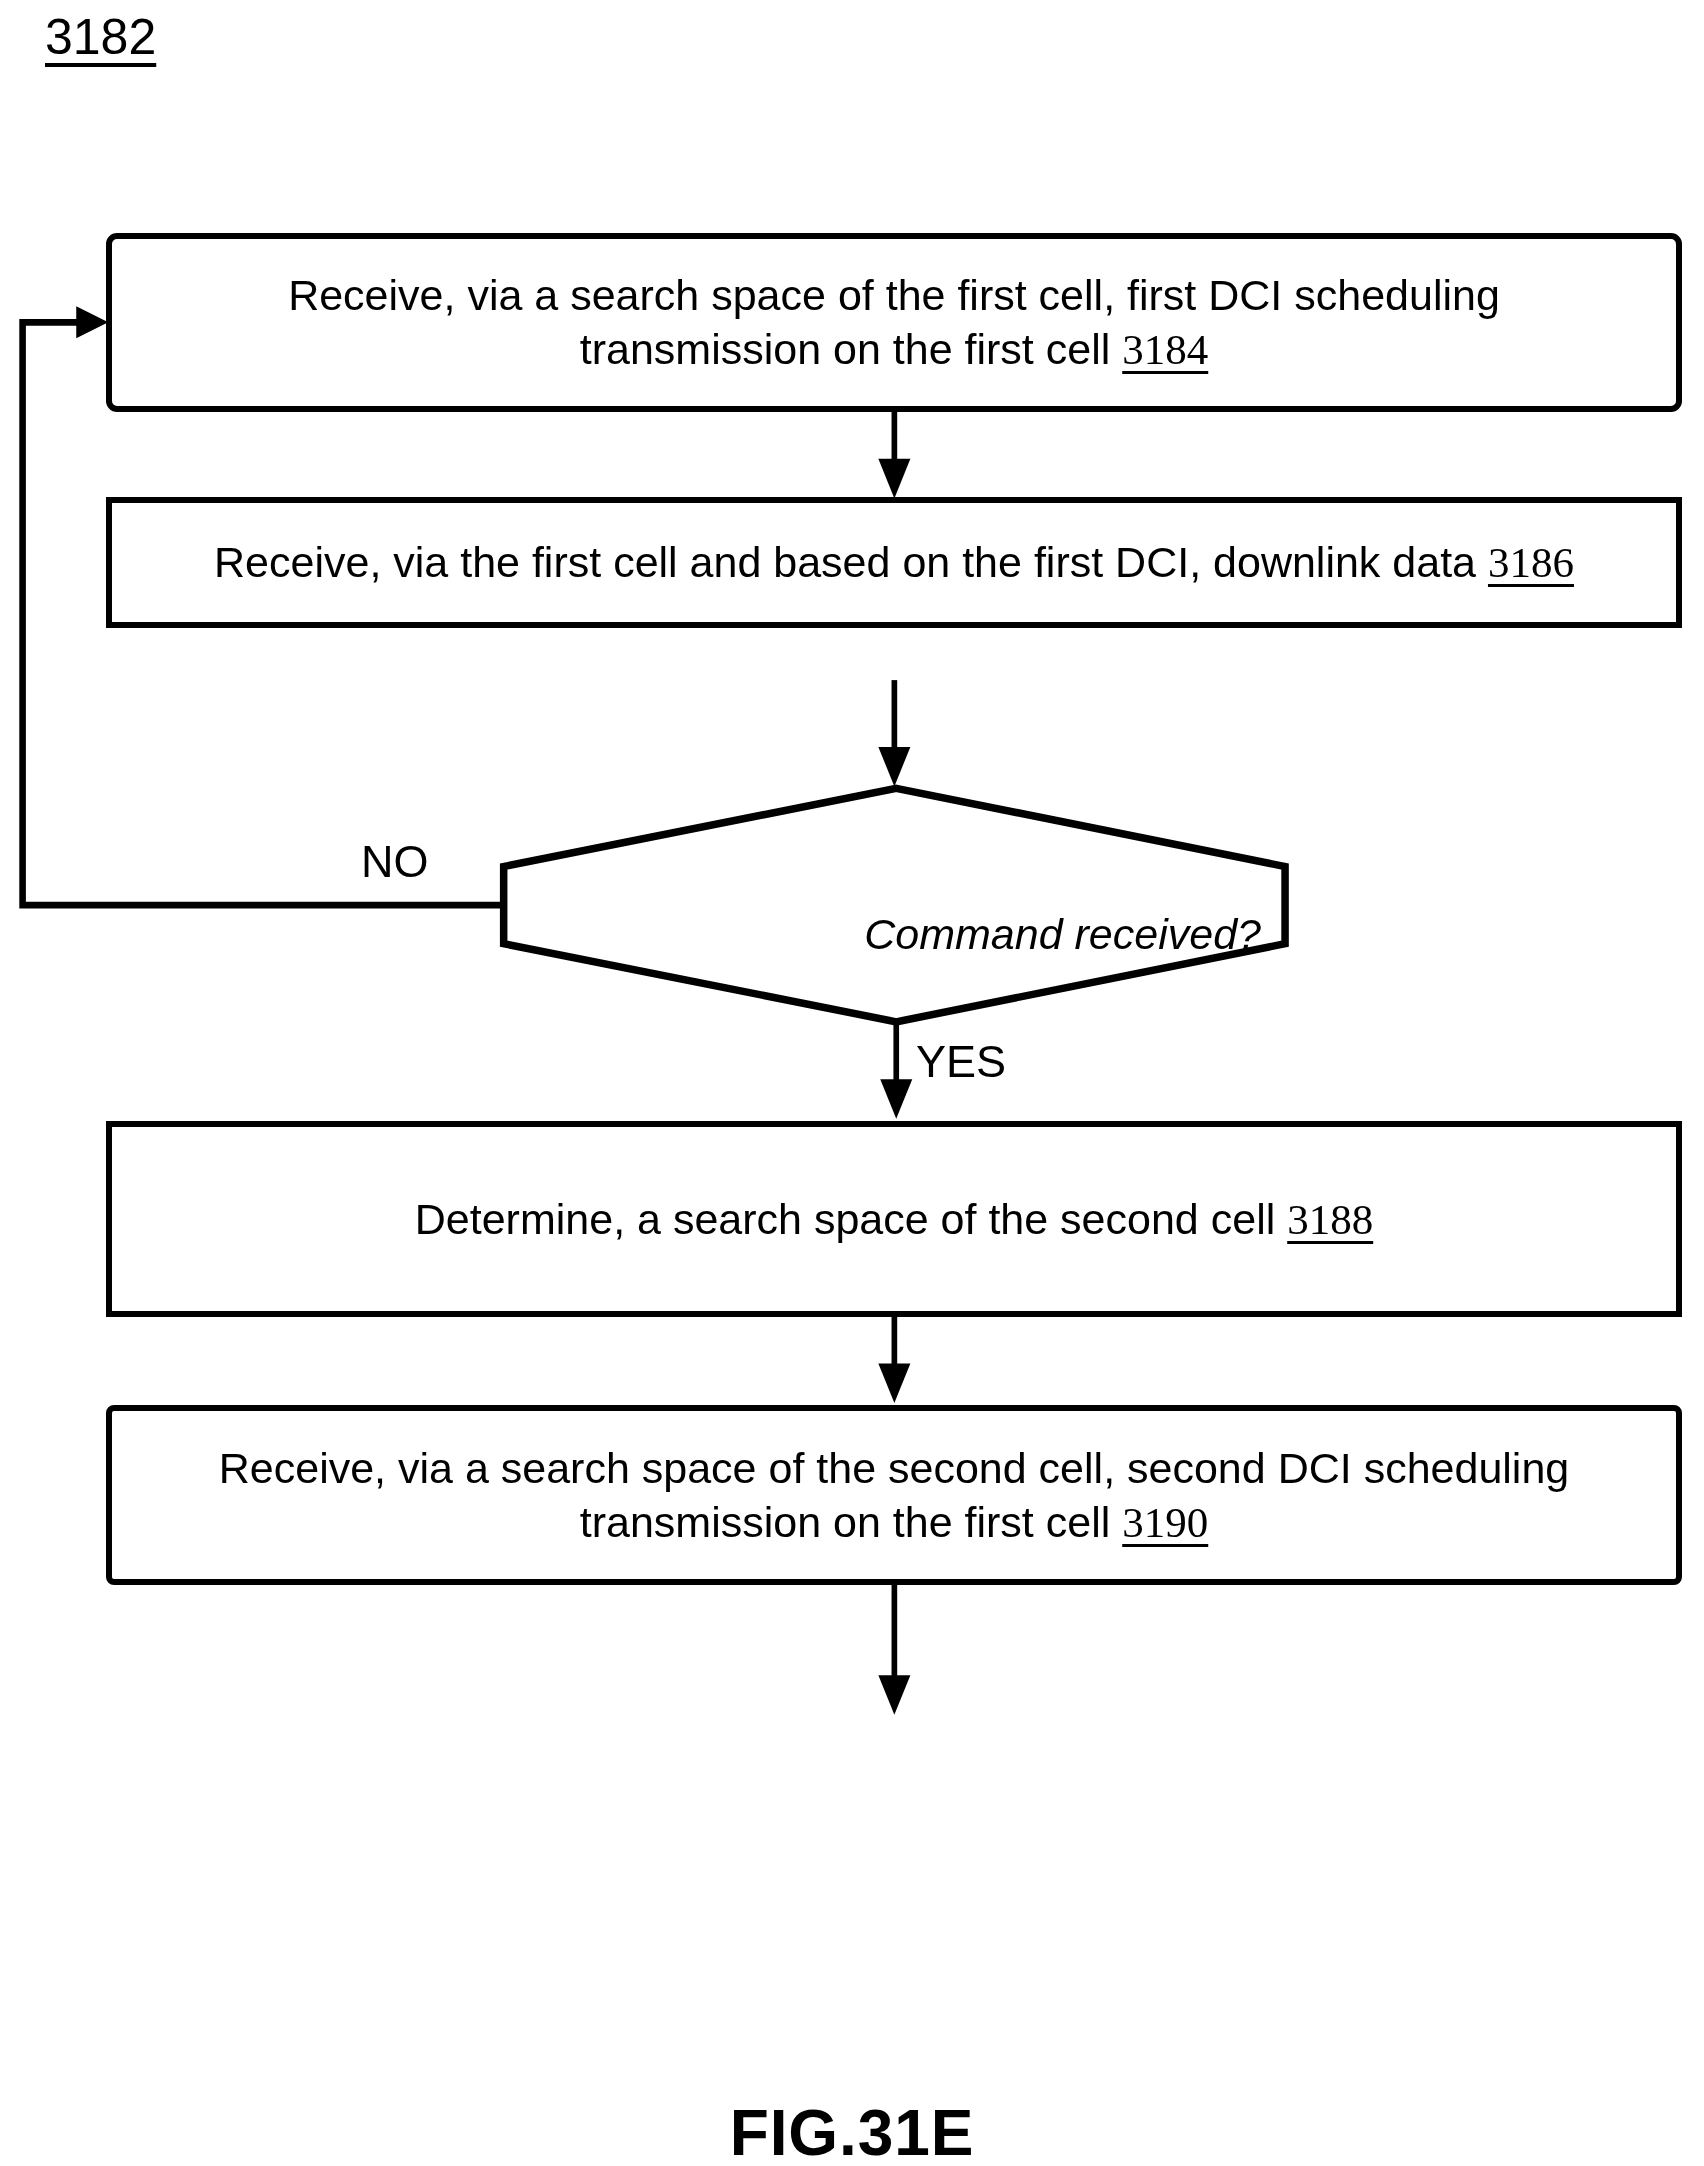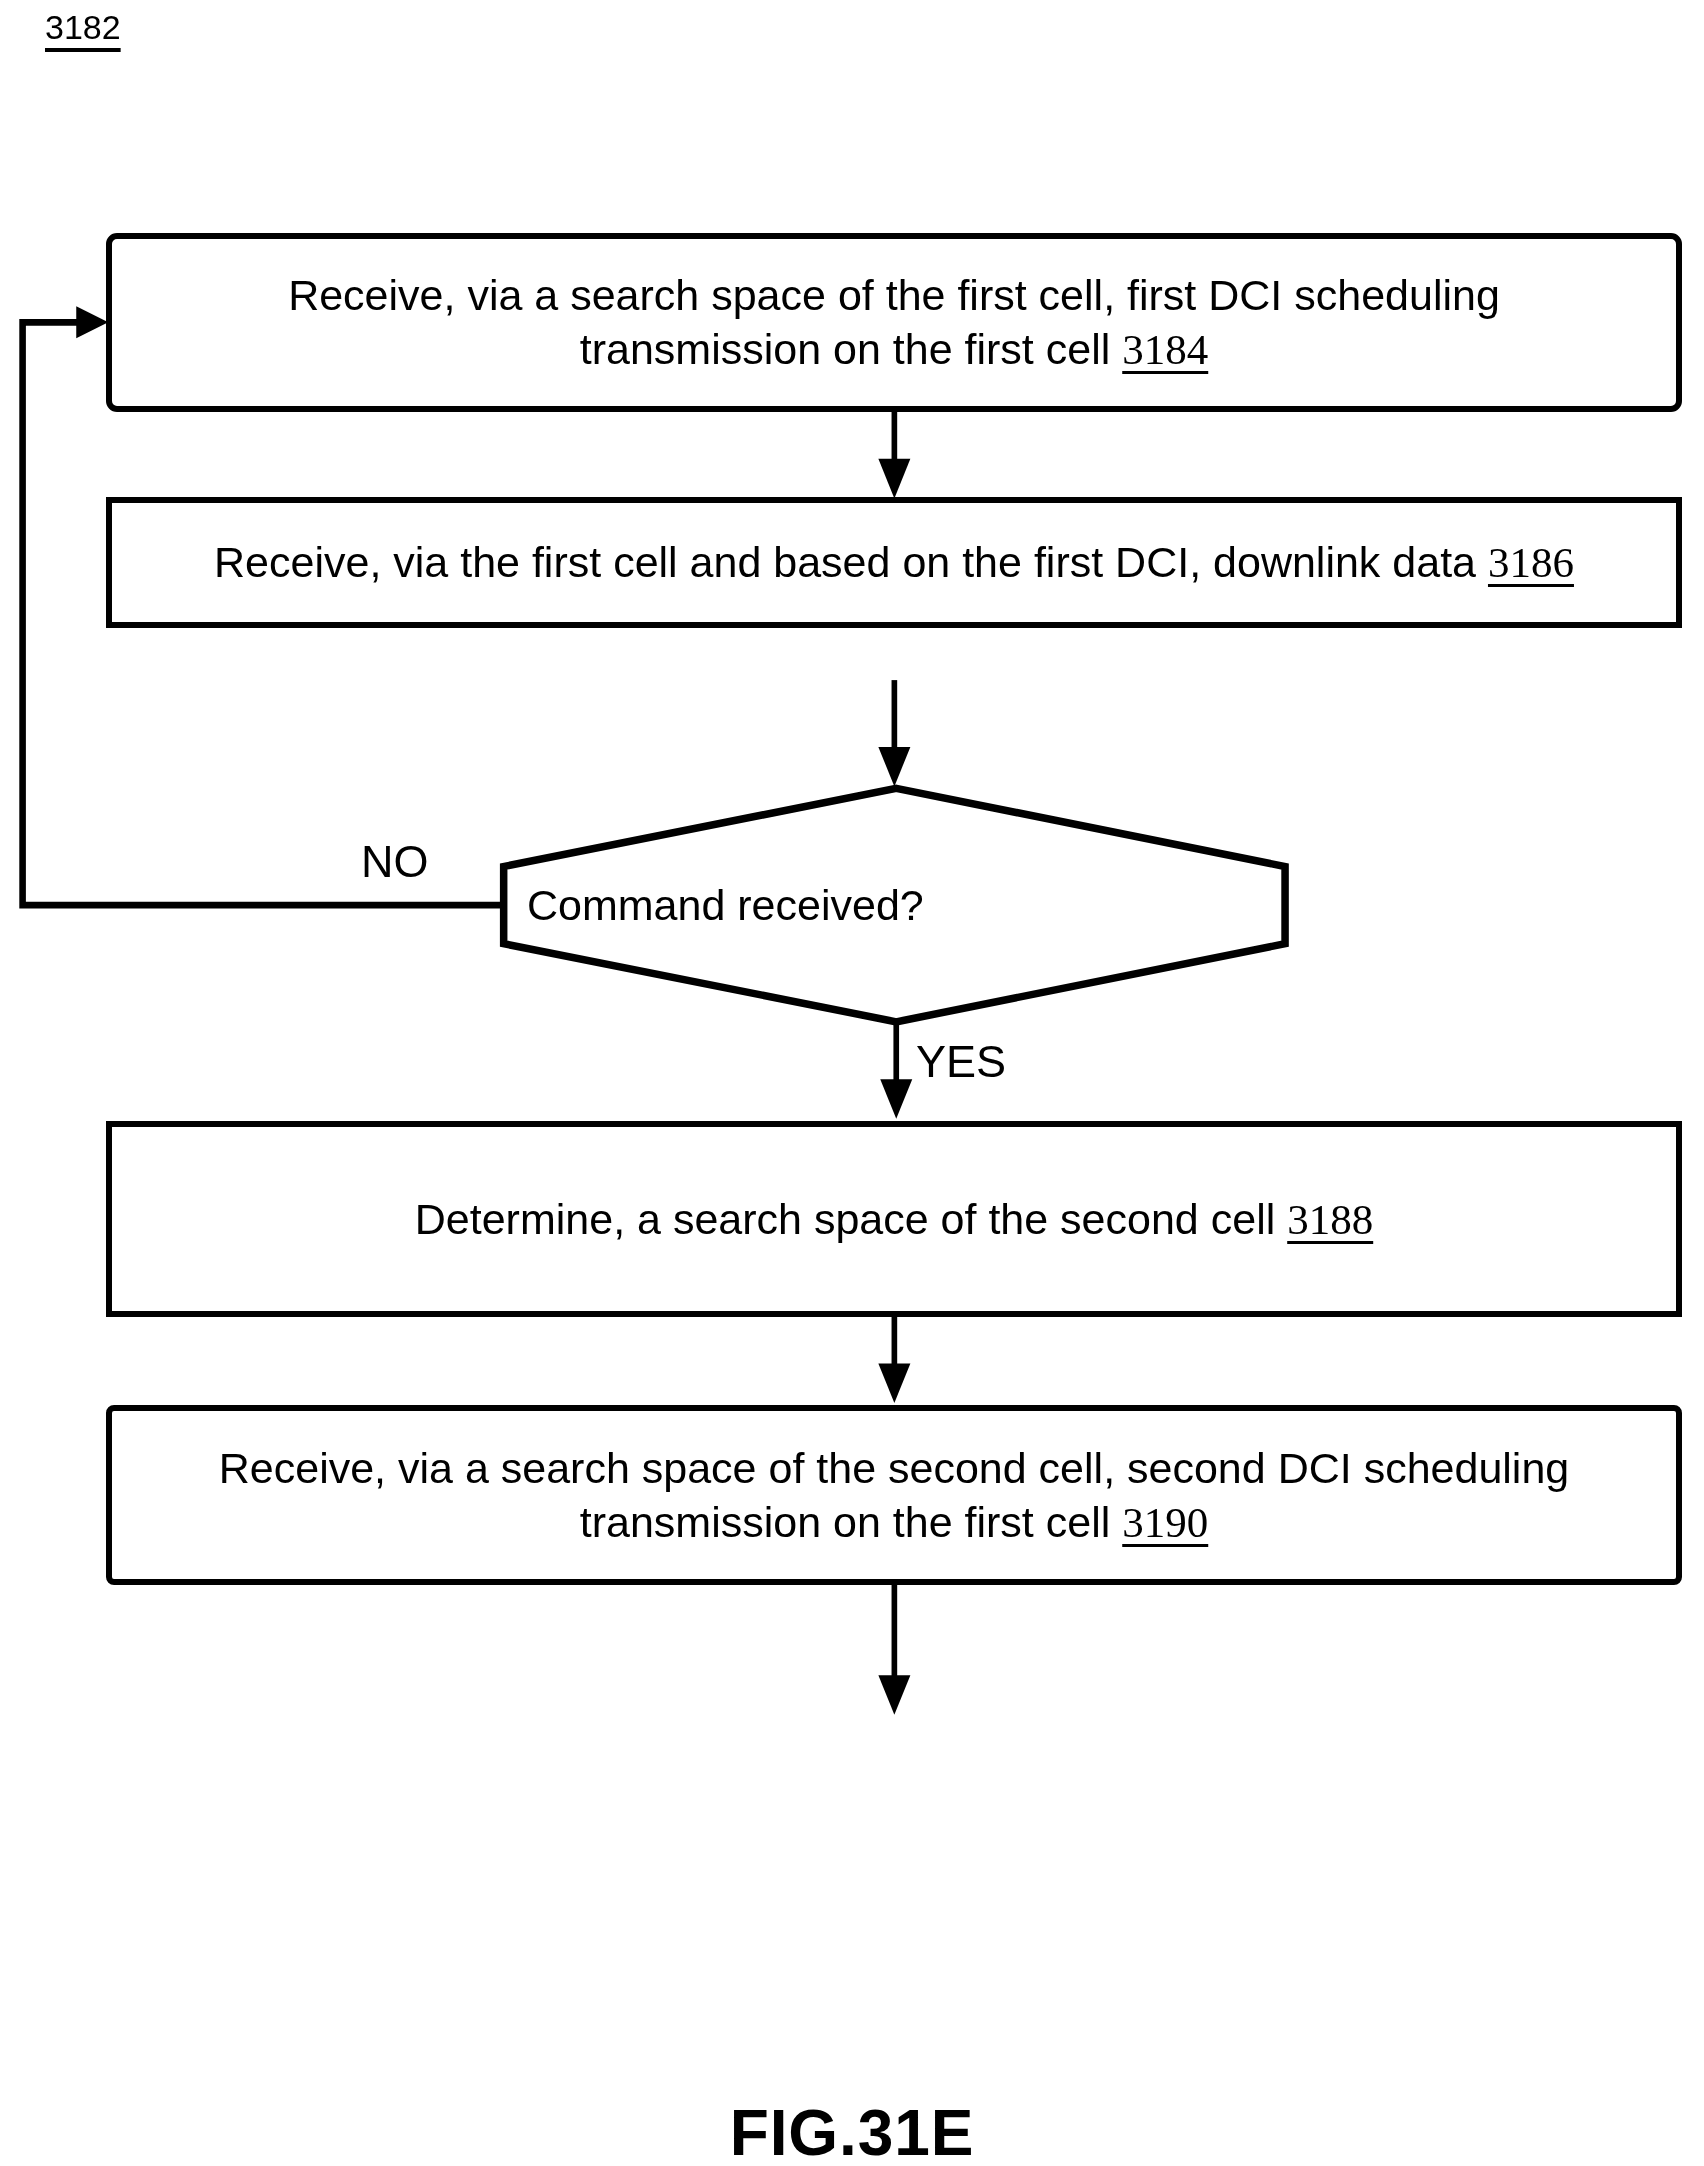--- a/index.html
+++ b/index.html
@@ -20,21 +20,21 @@
     position: absolute;
     left: 0;
     top: 0;
     width: 1704px;
     height: 2167px;
   }
   .diagram-label {
     position: absolute;
     left: 45px;
     top: 7.5px;
-    font-size: 34px;
+    font-size: 50px;
     text-decoration: underline;
     text-decoration-thickness: 3.8px;
     text-underline-offset: 8.5px;
   }
   .box {
     position: absolute;
     left: 106px;
     width: 1576px;
     border: 6.6px solid #000000;
     box-sizing: border-box;
@@ -55,25 +55,26 @@
     font-family: Liberation Serif, serif;
   }
   .box1 { top: 233px; height: 179px; border-radius: 11px; }
   .box2 { top: 497px; height: 131px; }
   .box3 { top: 1121px; height: 196px; }
   .box4 { top: 1405px; height: 180px; border-radius: 8px; }
   .box5 { top: 1715px; height: 181px; }
   .decision-label {
     position: absolute;
     left: 527px;
-    top: 881px;
+    top: 910px;
     width: 734px;
-    text-align: left;
+    text-align: right;
     font-size: 43px;
     line-height: 49px;
+    font-style: italic;
   }
   .branch-label {
     position: absolute;
     font-size: 45px;
     line-height: 47px;
   }
   .no-label  { left: 361px; top: 838px; }
   .yes-label { left: 916px; top: 1038px; }
   .caption {
     position: absolute;

